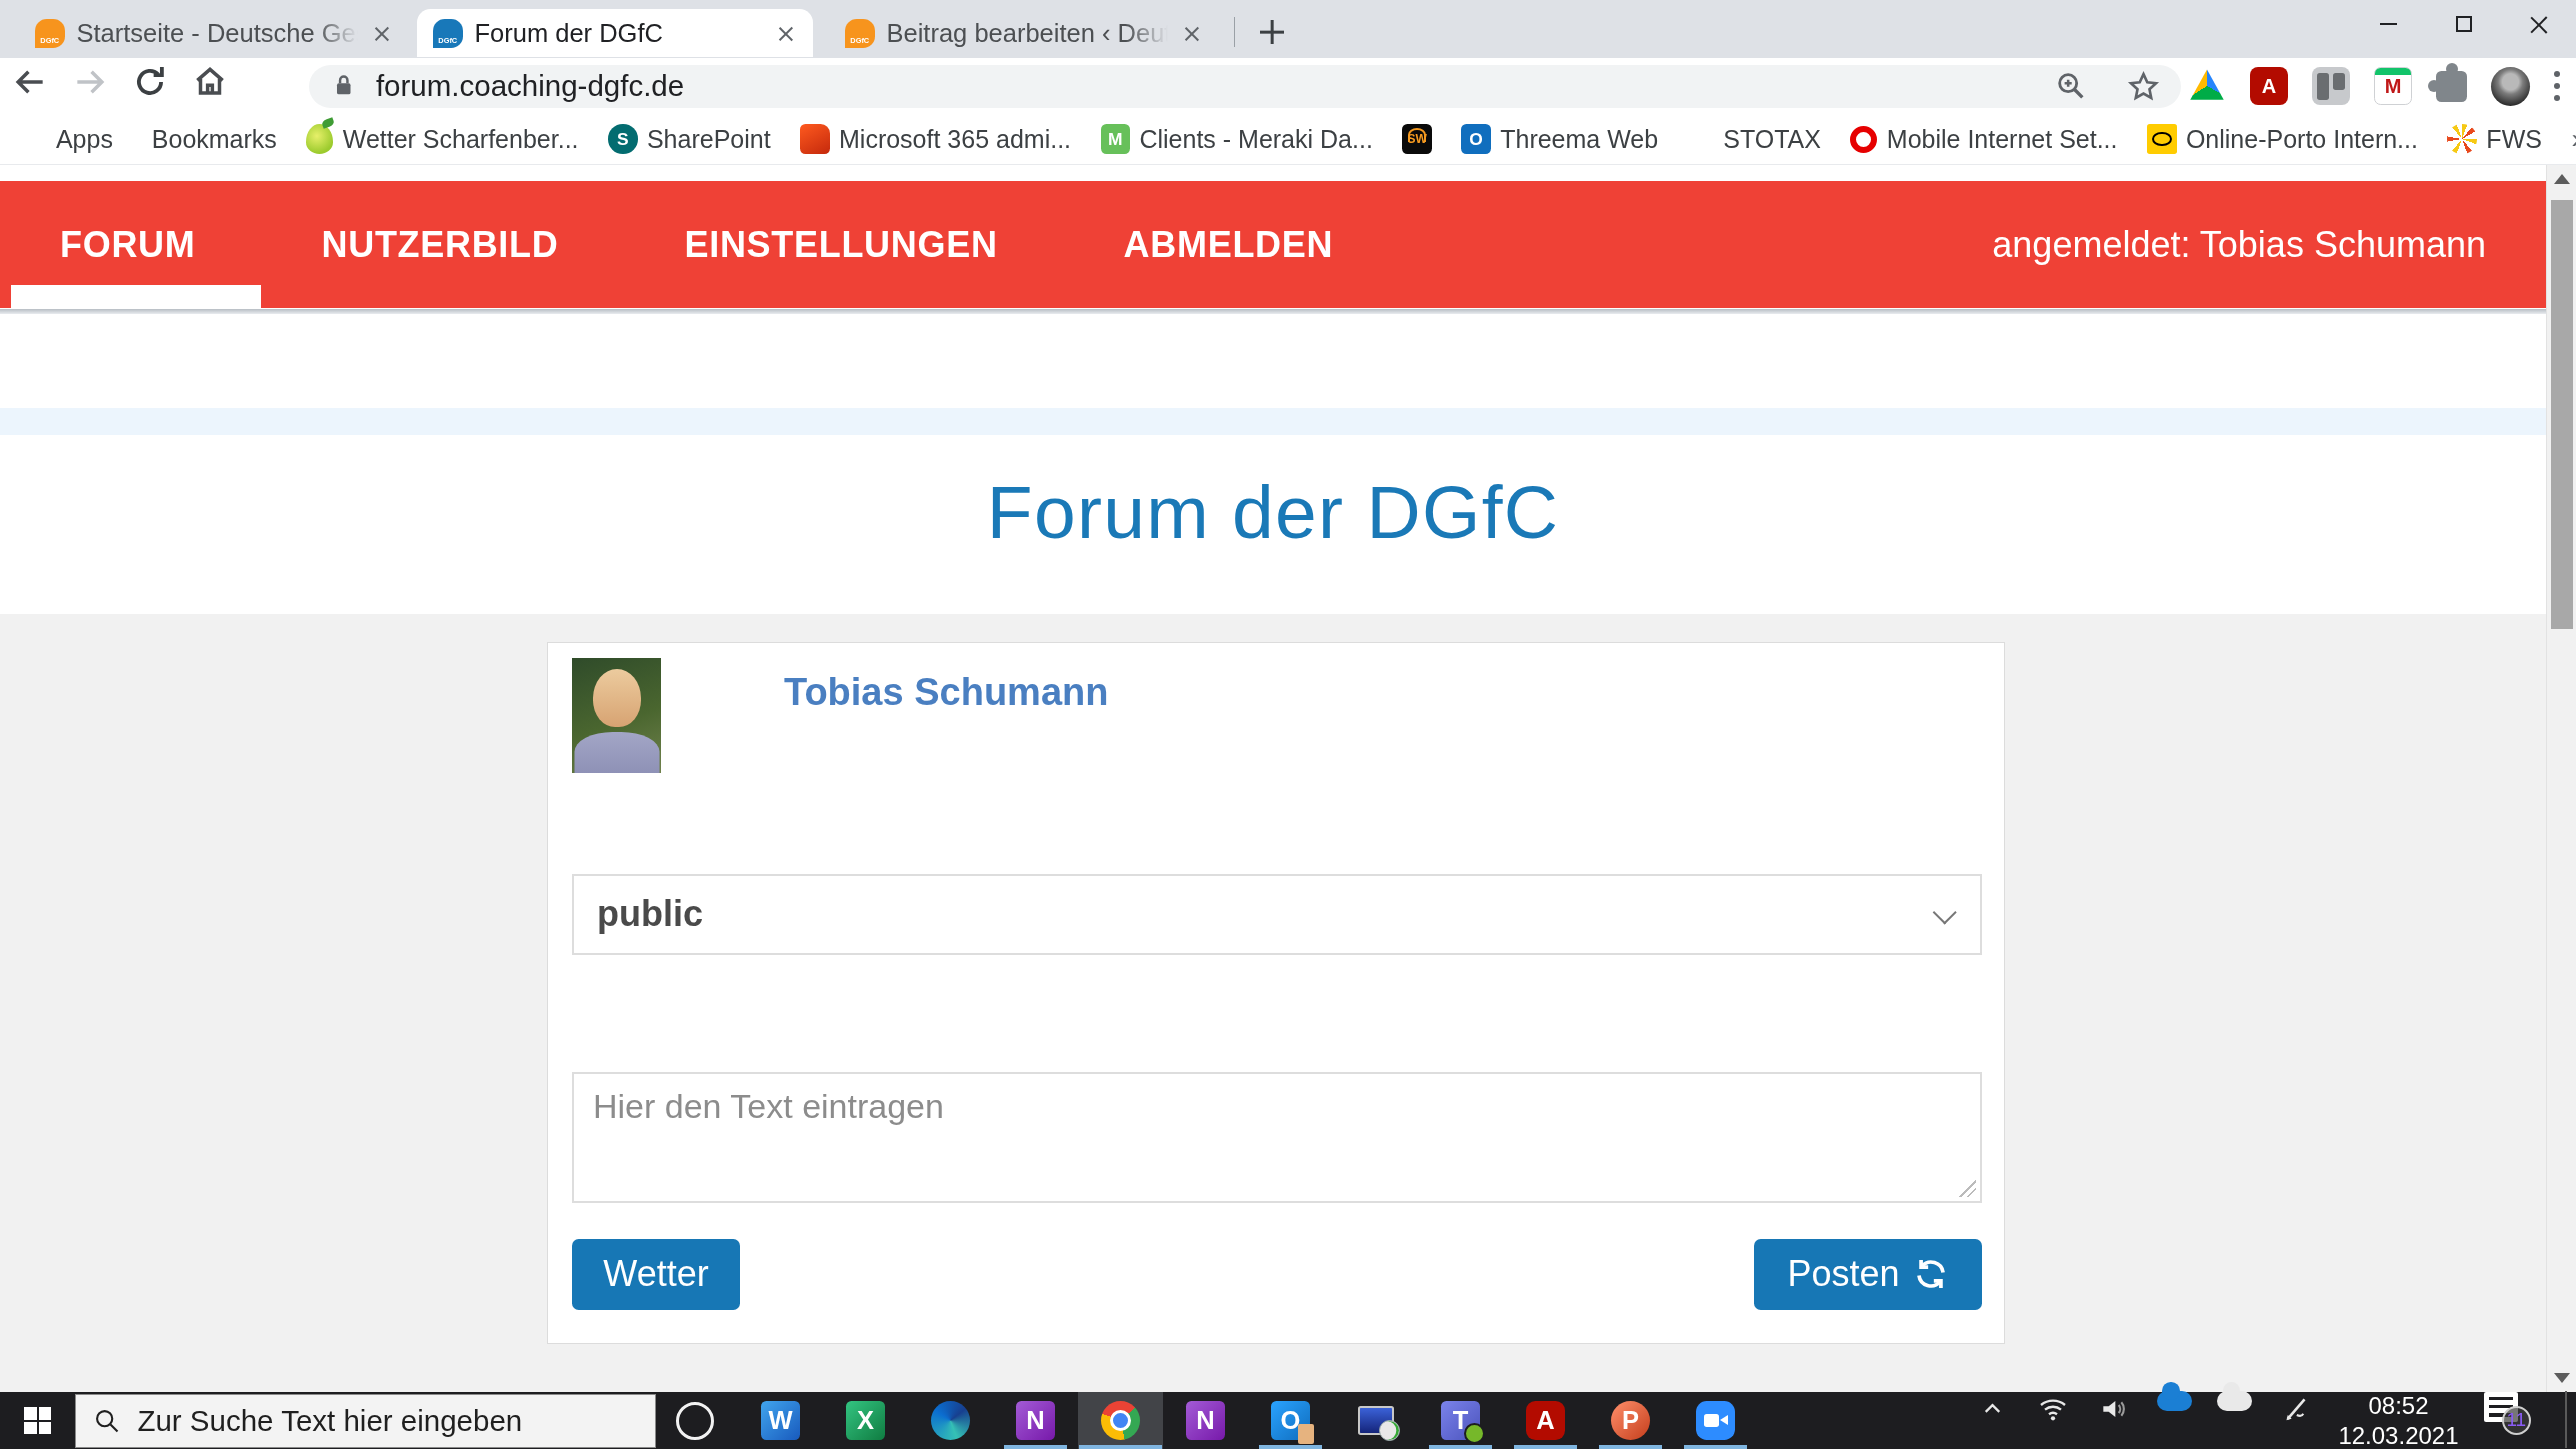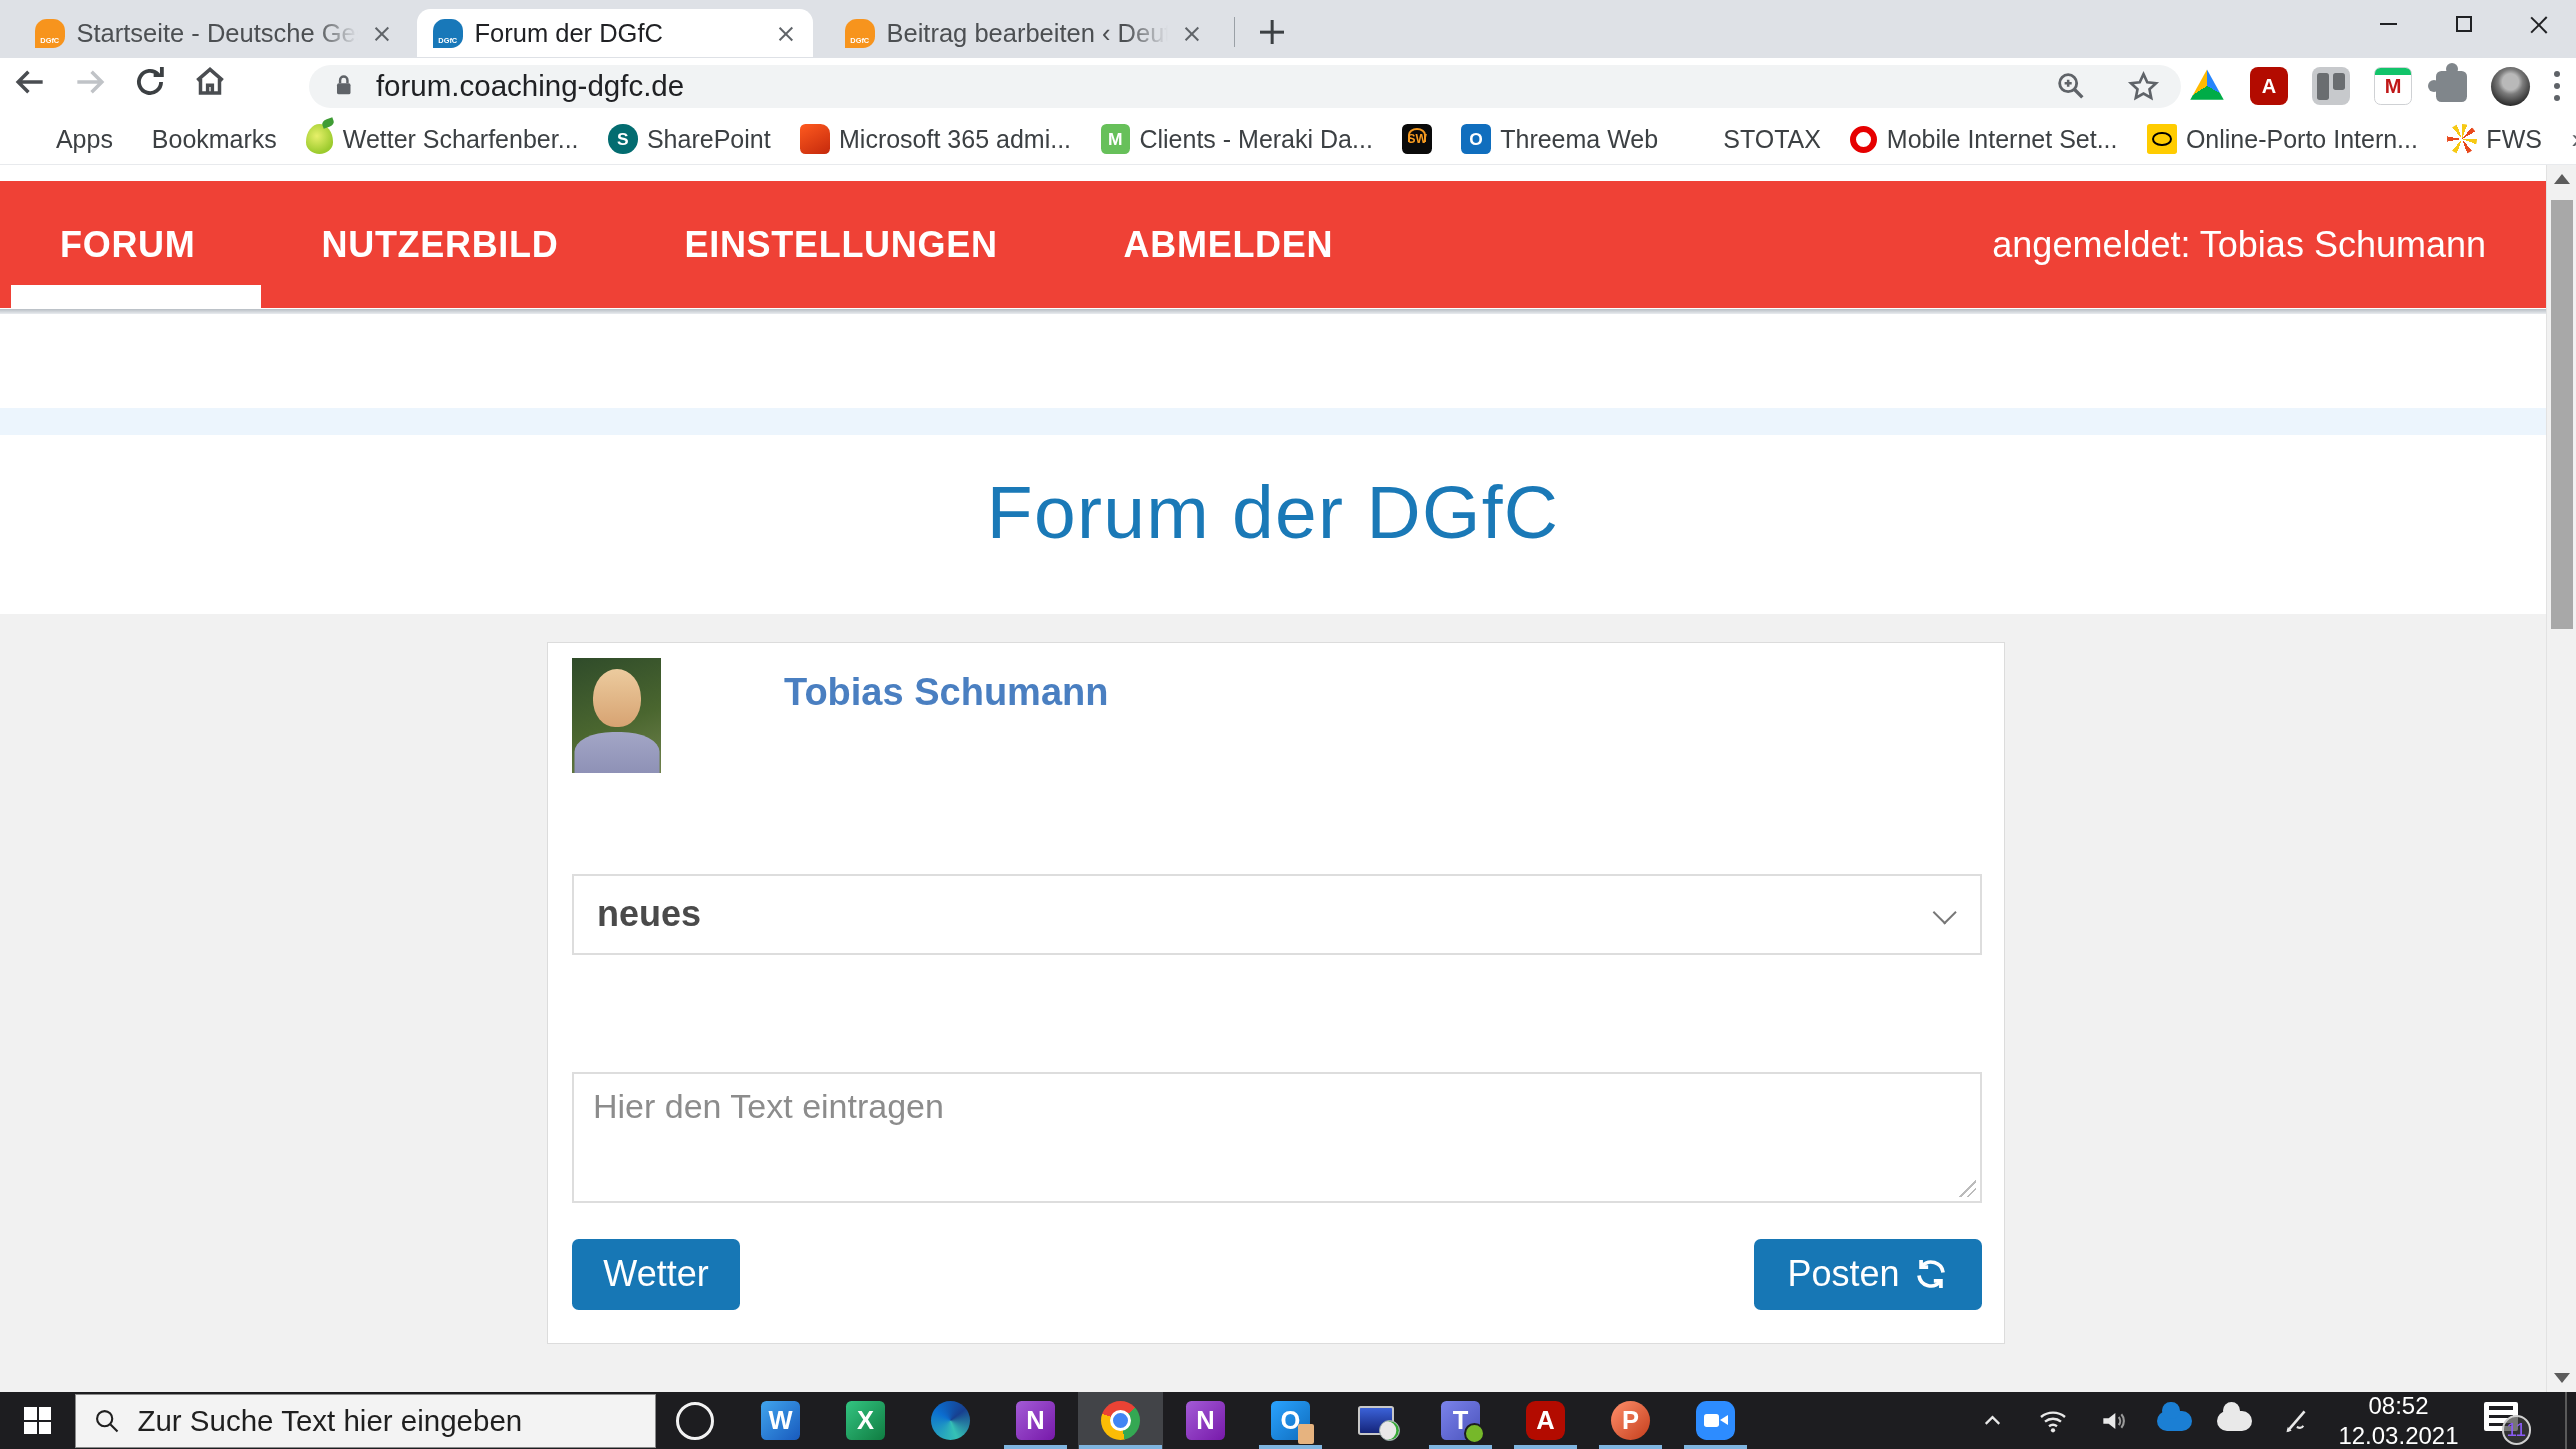--- a/index.html
+++ b/index.html
@@ -187,21 +187,21 @@
          border-radius:2.7px; position:relative; }
   .rdp::after{content:"";position:absolute;right:-8px;bottom:-8px;width:19px;height:19px;border-radius:50%;background:#e8e8e8;border:1.3px solid #9aa;box-shadow:inset -2.7px 0 0 #35a835;}
   .teams { background:linear-gradient(135deg,#7b83eb,#4b53bc); position:relative; }
   .teams::after{content:"";position:absolute;right:-5.4px;bottom:-4px;width:17.4px;height:17.4px;border-radius:50%;background:#76b82a;border:2px solid #1d1d20;}
   .acrobat { background:#b30b00; border-radius:9.4px; }
   .ppt { background:linear-gradient(135deg,#ff8f6b,#c43e1c); border-radius:50%; }
   .zoomapp { background:#2d8cff; border-radius:10.7px; position:relative; }
   .zoomapp::before{content:"";position:absolute;left:8px;top:12.7px;width:14.8px;height:13.4px;background:#fff;border-radius:2.7px;}
   .zoomapp::after{content:"";position:absolute;right:6.7px;top:14px;width:0;height:0;border-top:5.4px solid transparent;border-bottom:5.4px solid transparent;border-right:8px solid #fff;}
 
-  .tray { margin-left:auto; display:flex; align-items:center; gap:25.5px; padding-right:9.4px; }
+  .tray { margin-left:auto; display:flex; gap:25.5px; padding-right:9.4px; }
   .trayic { width:35px; height:35px; display:flex; align-items:center; justify-content:center; }
   .cloud { width:35px; height:20px; border-radius:10.7px; position:relative; }
   .cloud::before { content:""; position:absolute; left:5.4px; top:-8.7px; width:17.4px; height:17.4px; border-radius:50%; background:inherit; }
   .cloud.bluecloud { background:#1b7fd4; }
   .cloud.graycloud { background:#e9e9e9; }
   .clock { text-align:center; font-size:24px; line-height:29.5px; }
   .notif { position:relative; width:43px; height:40px; margin-right:6.7px; }
   .notif .paper { position:absolute; left:0; top:1.3px; width:34px; height:29.5px; background:#fff; border-radius:2px; }
   .notif .paper i { display:block; height:3.4px; background:#1d1d20; margin:4.7px 4.7px 0; }
   .badge { position:absolute; right:-4px; bottom:-4px; width:29.5px; height:29.5px; border-radius:50%;
@@ -388,21 +388,21 @@
 
     <div class="titleband">
       <div class="pagetitle">Forum der DGfC</div>
     </div>
 
     <div class="contentarea">
       <div class="card">
         <div class="post-avatar"></div>
         <div class="author">Tobias Schumann</div>
         <div class="vis-select">
-          <span class="vis-value">neues</span>
+          <span class="vis-value">public</span>
           <span class="vis-chevron"></span>
         </div>
         <textarea class="body-input" placeholder="Hier den Text eintragen" style=""></textarea>
         <div class="resize-grip"></div>
         <button class="btn btn-datei">
           <span>Wetter</span>
         </button>
         <button class="btn btn-posten">
           <span>Posten</span>
           <svg width="34" height="34" viewBox="0 0 24 24">

